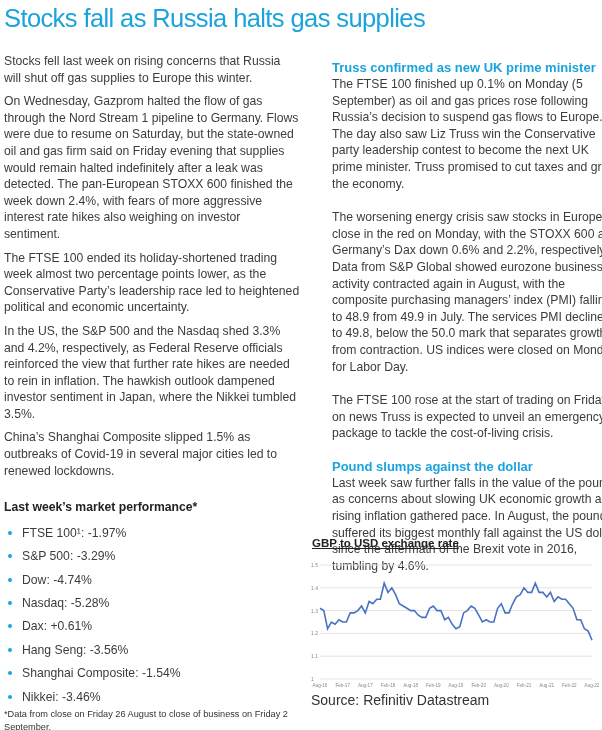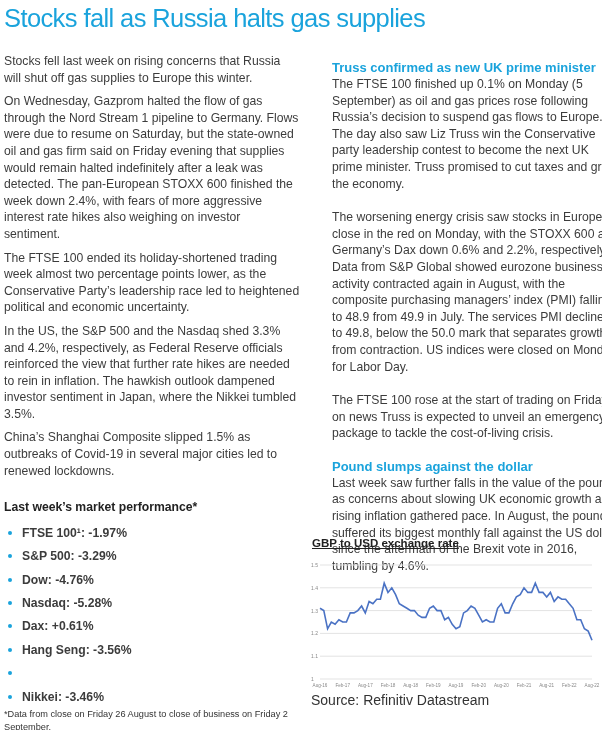--- a/index.html
+++ b/index.html
@@ -5,21 +5,21 @@
   html,body{margin:0;padding:0;background:#fff;}
   body{width:602px;height:730px;position:relative;overflow:hidden;font-family:"Liberation Sans",sans-serif;color:#3c3c3c;}
   .title{position:absolute;left:4px;top:4px;font-family:Liberation Sans, sans-serif;font-size:25.5px;color:#1aa3dc;letter-spacing:-0.6px;white-space:nowrap;margin:0;font-weight:normal;}
   .col{position:absolute;font-size:12.2px;line-height:16.6px;}
   .left{left:4px;top:53px;width:296px;}
   .right{left:332px;top:60px;width:290px;}
   .col p{margin:0 0 7px 0;}
   .right p{margin:0;}
   .sub{color:#1aa3dc;font-weight:bold;font-size:13px;line-height:16px;margin:0 0 1px 0;}
   .lw{font-weight:bold;color:#222;margin:20px 0 9px 0 !important;font-size:12.2px;}
-  ul.perf{list-style:none;padding:0;margin:0;font-weight:bold;}
+  ul.perf{list-style:none;padding:0;margin:0;}
   ul.perf li{position:relative;padding-left:18px;height:23.4px;line-height:16.6px;}
   ul.perf li .dot{position:absolute;left:4px;top:6px;width:4px;height:4px;border-radius:50%;background:#1aa3dc;}
   .fn{font-size:9.2px;line-height:13.5px;color:#333;margin:0;}
   .charttitle{position:absolute;left:312px;top:537px;font-size:11.5px;font-weight:bold;color:#222;text-decoration:underline;}
   .source{position:absolute;left:311px;top:692px;font-size:14px;color:#333;}
   svg#chart{position:absolute;left:300px;top:552px;}
 </style>
 </head>
 <body>
 
@@ -28,25 +28,25 @@
 <div class="col left">
   <p>Stocks fell last week on rising concerns that Russia will shut off gas supplies to Europe this winter.</p>
   <p>On Wednesday, Gazprom halted the flow of gas through the Nord Stream 1 pipeline to Germany. Flows were due to resume on Saturday, but the state-owned oil and gas firm said on Friday evening that supplies would remain halted indefinitely after a leak was detected. The pan-European STOXX 600 finished the week down 2.4%, with fears of more aggressive interest rate hikes also weighing on investor sentiment.</p>
   <p>The FTSE 100 ended its holiday-shortened trading week almost two percentage points lower, as the Conservative Party’s leadership race led to heightened political and economic uncertainty.</p>
   <p>In the US, the S&amp;P 500 and the Nasdaq shed 3.3% and 4.2%, respectively, as Federal Reserve officials reinforced the view that further rate hikes are needed to rein in inflation. The hawkish outlook dampened investor sentiment in Japan, where the Nikkei tumbled 3.5%.</p>
   <p>China’s Shanghai Composite slipped 1.5% as outbreaks of Covid-19 in several major cities led to renewed lockdowns.</p>
   <p class="lw">Last week’s market performance*</p>
   <ul class="perf">
     <li><span class="dot"></span><span>FTSE 100¹: -1.97%</span></li>
     <li><span class="dot"></span><span>S&amp;P 500: -3.29%</span></li>
-    <li><span class="dot"></span><span>Dow: -4.76%</span></li>
+    <li><span class="dot"></span><span>Dow: -4.74%</span></li>
     <li><span class="dot"></span><span>Nasdaq: -5.28%</span></li>
     <li><span class="dot"></span><span>Dax: +0.61%</span></li>
     <li><span class="dot"></span><span>Hang Seng: -3.56%</span></li>
-    <li><span class="dot"></span></li>
+    <li><span class="dot"></span><span>Shanghai Composite: -1.54%</span></li>
     <li style="height:19px"><span class="dot"></span><span>Nikkei: -3.46%</span></li>
   </ul>
   <p class="fn">*Data from close on Friday 26 August to close of business on Friday 2 September.</p>
 
 </div>
 
 <div class="col right">
   <p class="sub">Truss confirmed as new UK prime minister</p>
   <p style="margin-bottom:17px">The FTSE 100 finished up 0.1% on Monday (5 September) as oil and gas prices rose following Russia’s decision to suspend gas flows to Europe. The day also saw Liz Truss win the Conservative party leadership contest to become the next UK prime minister. Truss promised to cut taxes and grow the economy.</p>
   <p style="margin-bottom:17px">The worsening energy crisis saw stocks in Europe close in the red on Monday, with the STOXX 600 and Germany’s Dax down 0.6% and 2.2%, respectively. Data from S&amp;P Global showed eurozone business activity contracted again in August, with the composite purchasing managers’ index (PMI) falling to 48.9 from 49.9 in July. The services PMI declined to 49.8, below the 50.0 mark that separates growth from contraction. US indices were closed on Monday for Labor Day.</p>

